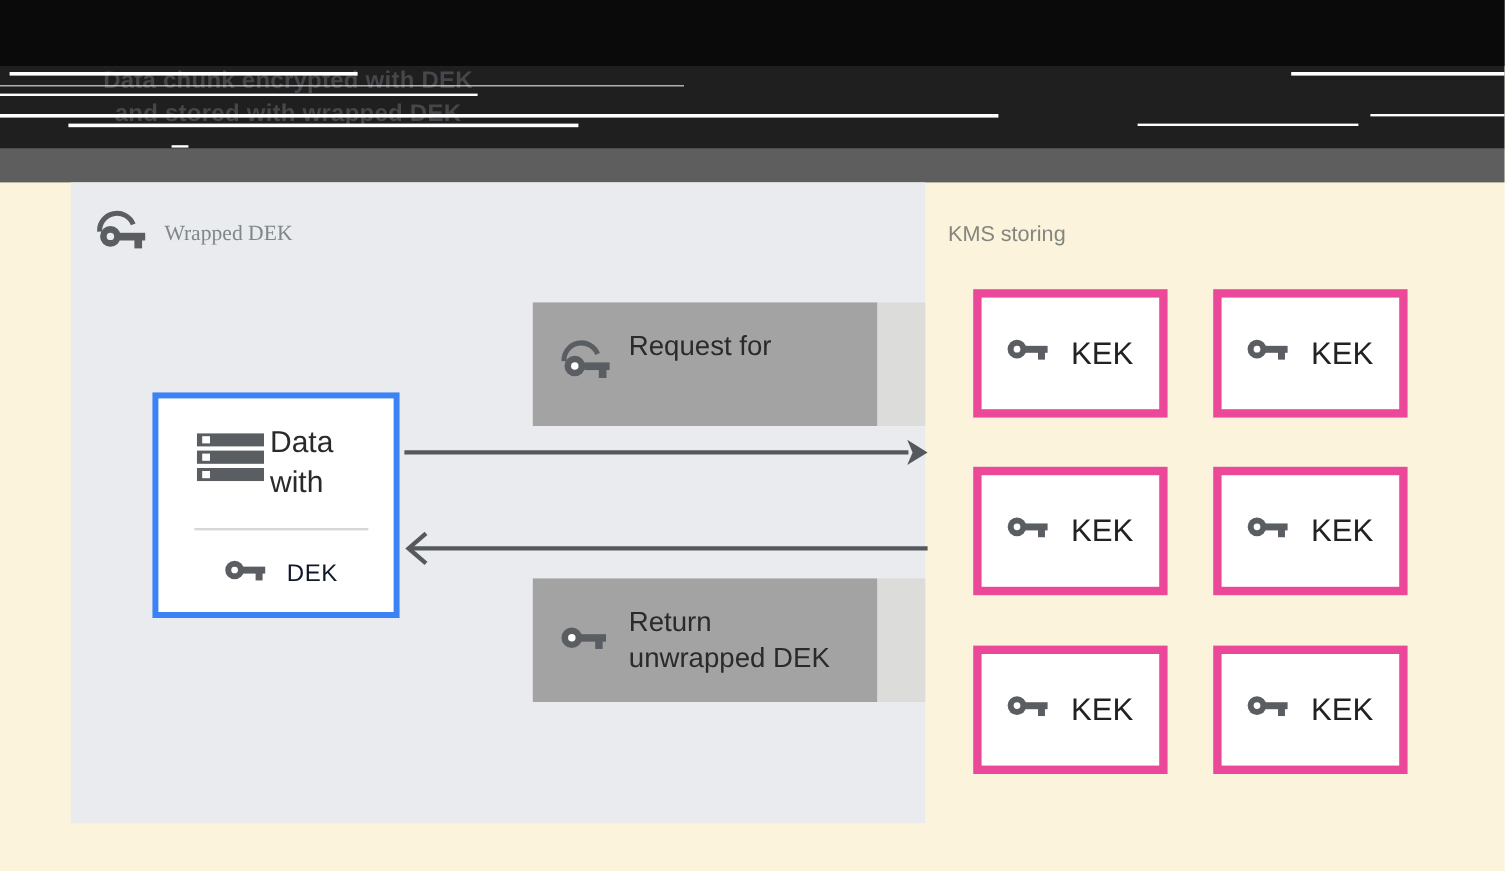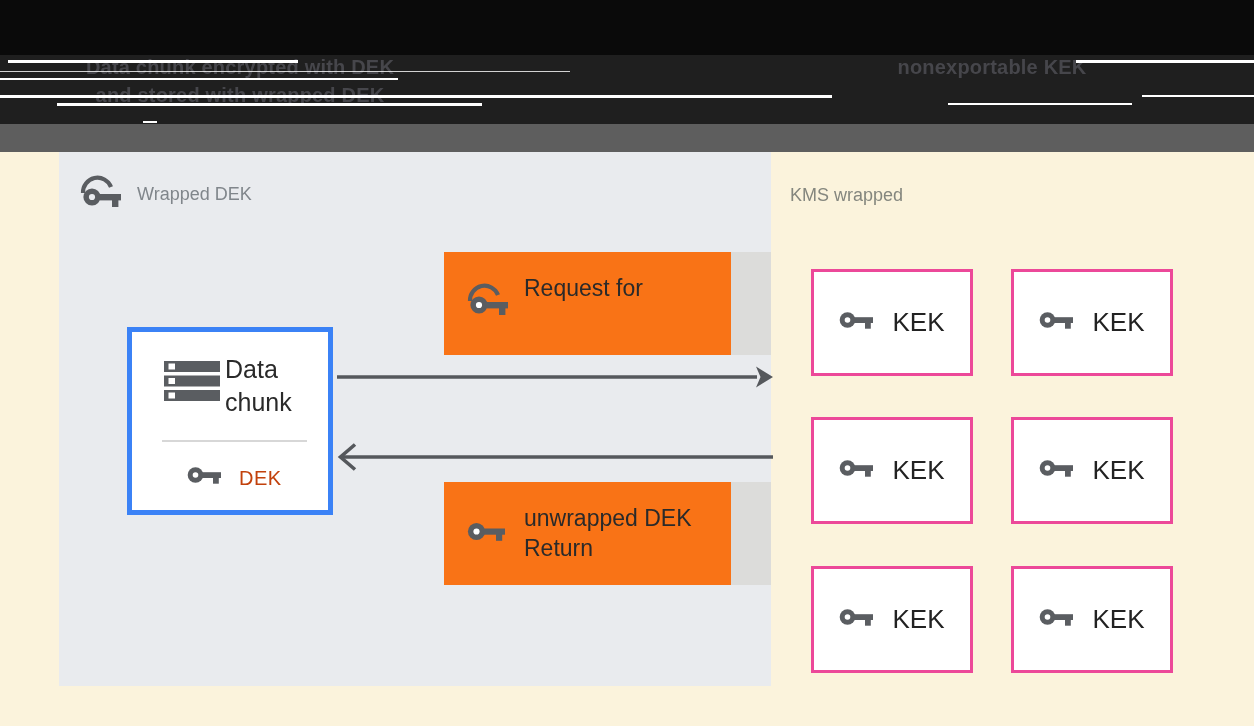--- a/index.html
+++ b/index.html
@@ -20,73 +20,72 @@
   .s4 { left:0;      top:78px;  width:398px; height:2px; }
   .s5 { left:0;      top:95px;  width:832px; height:3px; }
   .s6 { left:1142px; top:95px;  width:112px; height:2px; }
   .s7 { left:57px;   top:103px; width:425px; height:3px; }
   .s8 { left:948px;  top:103px; width:184px; height:2px; }
   .s9 { left:143px;  top:121px; width:14px;  height:2px; }
   .gray-band { position:absolute; left:0; top:124px; width:1254px; height:28px; background:#5E5E5E; }
 
   
   .wrapped-panel { position:absolute; left:59px; top:152px; width:712px; height:534px; background:#E9EBEE; }
-  .panel-label-row { position:absolute; display:flex; align-items:center; gap:11px; }
+  .panel-label-row { position:absolute; display:flex; align-items:center; gap:11px;font-family:Liberation Serif, serif; }
   .wrapped-label-row { left:80px; top:174px; }
   .panel-label-text { font-size:18px; color:#80868B; }
   .kms-label { position:absolute; left:790px; top:185px; font-size:18px; color:#84867E; }
 
   
   .data-chunk-box { position:absolute; left:127px; top:327px; width:206px; height:188px;
     background:#fff; border:5px solid #3b82f6; box-sizing:border-box; }
   .dc-icon   { position:absolute; left:32px; top:29px; }
   .dc-title  { position:absolute; left:93px; top:21px; font-size:25px; line-height:33px; color:#2A2A2A; }
   .dc-divider{ position:absolute; left:30px; top:108px; width:145px; height:2px; background:#D7D7D7; }
   .dek-row   { position:absolute; left:55px; top:131px; display:flex; align-items:center; gap:14px; }
-  .dek-text  { font-size:20px; color:#c2410c; letter-spacing:0.5px; }
-
-  
-  .msg-box { position:absolute; width:287px; height:103px; background:#f97316; }
+  .dek-text  { font-size:20px; color:#0f172a; letter-spacing:0.5px; }
+
+  
+  .msg-box { position:absolute; width:287px; height:103px; background:#a3a3a3; }
   .request-box { left:444px; top:252px; }
   .return-box  { left:444px; top:482px; }
   .msg-icon { position:absolute; left:23px; }
   .request-box .msg-icon { top:30px; }
   .return-box  .msg-icon { top:36px; }
   .msg-text { position:absolute; left:80px; top:21px; font-size:23px; line-height:30px; color:#2A2A2A; }
   .stub { position:absolute; width:40px; height:103px; background:#DCDCDA; }
   .stub-request { left:731px; top:252px; }
   .stub-return  { left:731px; top:482px; }
 
   
   .arrows { position:absolute; left:330px; top:363px; overflow:visible; }
 
   
   .kek-box { position:absolute; width:162px; height:107px; background:#fff;
-    border:3px solid #ec4899; box-sizing:border-box;
-    display:flex; align-items:center; justify-content:center; gap:15px;margin-top:28px; }
+    border:7px solid #ec4899; box-sizing:border-box;
+    display:flex; align-items:center; justify-content:center; gap:15px; }
   .kek-text { font-size:26px; color:#222; }
   .kek-r1c1 { left:811px;  top:241px; }
   .kek-r1c2 { left:1011px; top:241px; }
   .kek-r2c1 { left:811px;  top:389px; }
   .kek-r2c2 { left:1011px; top:389px; }
   .kek-r3c1 { left:811px;  top:538px; }
   .kek-r3c2 { left:1011px; top:538px; }
 </style>
 </head>
 <body>
 
 <div class="stage">
 
   <div class="header-band">
     <div class="caption caption-left">
       <div>Data chunk encrypted with DEK</div>
       <div>and stored with wrapped DEK</div>
     </div>
     <div class="caption caption-right">
-      <div>nonexportable KEK</div>
     </div>
     <div class="streak s1"></div>
     <div class="streak s2"></div>
     <div class="streak s3"></div>
     <div class="streak s4"></div>
     <div class="streak s5"></div>
     <div class="streak s6"></div>
     <div class="streak s7"></div>
     <div class="streak s8"></div>
     <div class="streak s9"></div>
@@ -114,21 +113,21 @@
         <rect x="0" y="0" width="56" height="11" fill="#5A5D61"></rect>
         <rect x="0" y="14.5" width="56" height="11" fill="#5A5D61"></rect>
         <rect x="0" y="29" width="56" height="11" fill="#5A5D61"></rect>
         <rect x="4.5" y="2.5" width="6.5" height="6" fill="#fff"></rect>
         <rect x="4.5" y="17" width="6.5" height="6" fill="#fff"></rect>
         <rect x="4.5" y="31.5" width="6.5" height="6" fill="#fff"></rect>
       </svg>
     </span>
     <div class="dc-title">
       <div>Data</div>
-      <div>chunk</div>
+      <div>with</div>
     </div>
     <div class="dc-divider"></div>
     <div class="dek-row">
       <span>
         <svg width="38" height="26" viewBox="0 0 38 26">
           <circle cx="8.5" cy="12" r="7.8" fill="#5A5D61"></circle>
           <circle cx="8.5" cy="12" r="2.8" fill="#fff"></circle>
           <rect x="15" y="9.2" width="19" height="5.8" fill="#5A5D61"></rect>
           <rect x="26" y="13.5" width="5.8" height="7.2" fill="#5A5D61"></rect>
         </svg>
@@ -157,37 +156,37 @@
   <div class="msg-box return-box">
     <span class="msg-icon">
       <svg width="42" height="29" viewBox="0 0 42 29">
         <circle cx="9.5" cy="13.5" r="8.6" fill="#5A5D61"></circle>
         <circle cx="9.5" cy="13.5" r="3.1" fill="#fff"></circle>
         <rect x="17" y="10.5" width="21" height="6.2" fill="#5A5D61"></rect>
         <rect x="29" y="15" width="6.2" height="7.8" fill="#5A5D61"></rect>
       </svg>
     </span>
     <div class="msg-text">
+      <div>Return</div>
       <div>unwrapped DEK</div>
-      <div>Return</div>
     </div>
   </div>
 
   <svg class="arrows" width="446" height="106" viewBox="0 0 446 106">
     <g>
       <path d="M7 14 H 427" stroke="#55585C" stroke-width="3.6" fill="none"></path>
       <polygon points="426,3.5 443,14 426,24.5 430.5,14" fill="#55585C"></polygon>
     </g>
     <g>
       <path d="M 443 94 H 12" stroke="#55585C" stroke-width="3.6" fill="none"></path>
       <polyline points="25,81.5 10.5,94 25,106.5" stroke="#55585C" stroke-width="3.6" fill="none"></polyline>
     </g>
   </svg>
 
-  <div class="kms-label">KMS wrapped</div>
+  <div class="kms-label">KMS storing</div>
 
   <div class="kek-box kek-r1c1">
     <span><svg width="38" height="26" viewBox="0 0 38 26">
           <circle cx="8.5" cy="12" r="7.8" fill="#5A5D61"></circle>
           <circle cx="8.5" cy="12" r="2.8" fill="#fff"></circle>
           <rect x="15" y="9.2" width="19" height="5.8" fill="#5A5D61"></rect>
           <rect x="26" y="13.5" width="5.8" height="7.2" fill="#5A5D61"></rect>
         </svg></span>
     <span class="kek-text">KEK</span>
   </div>

